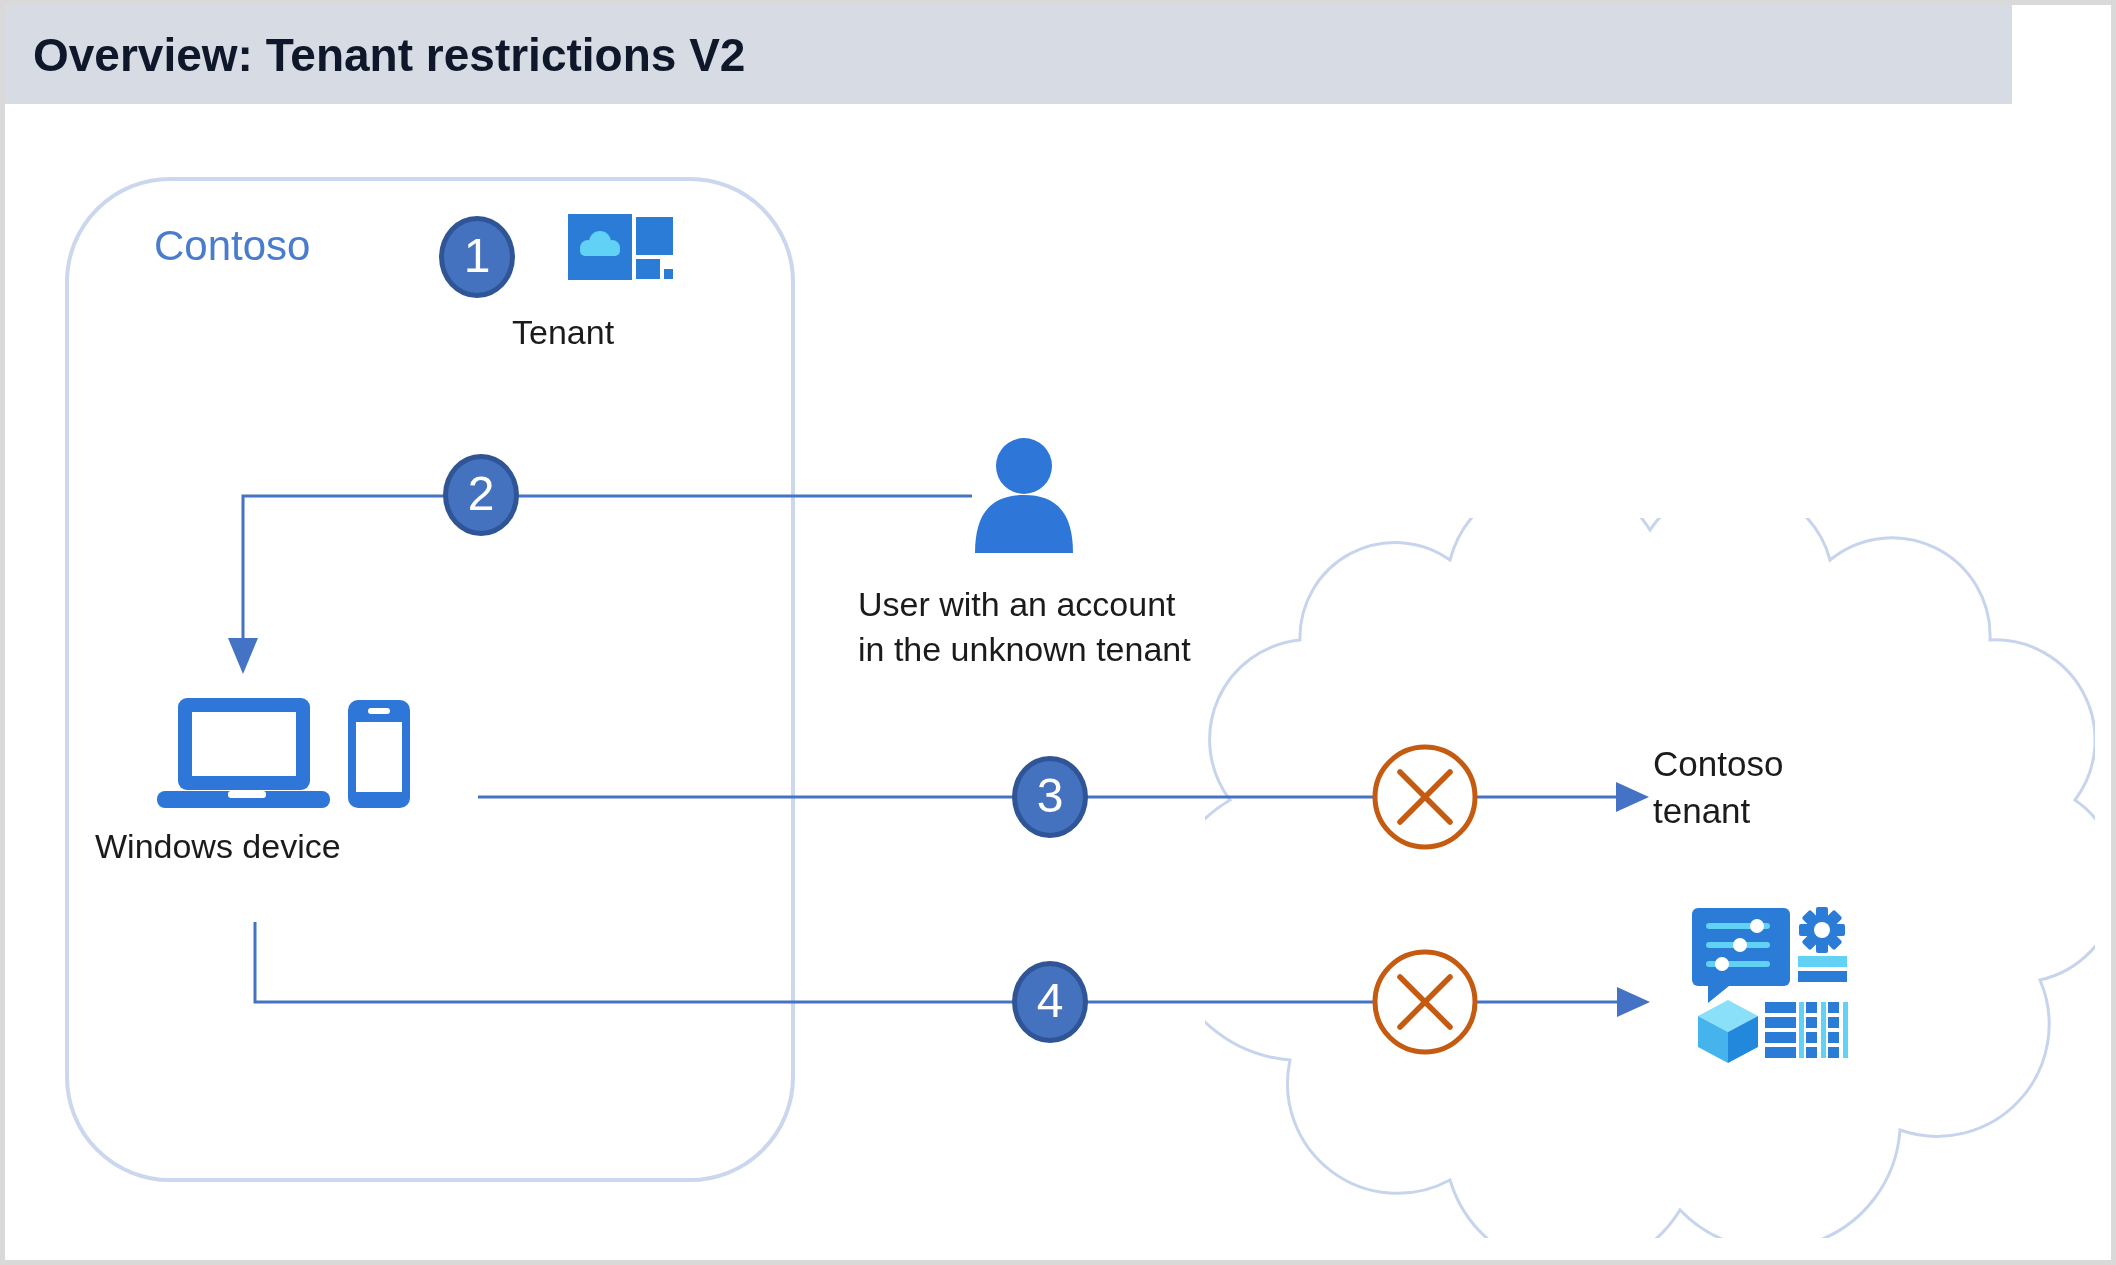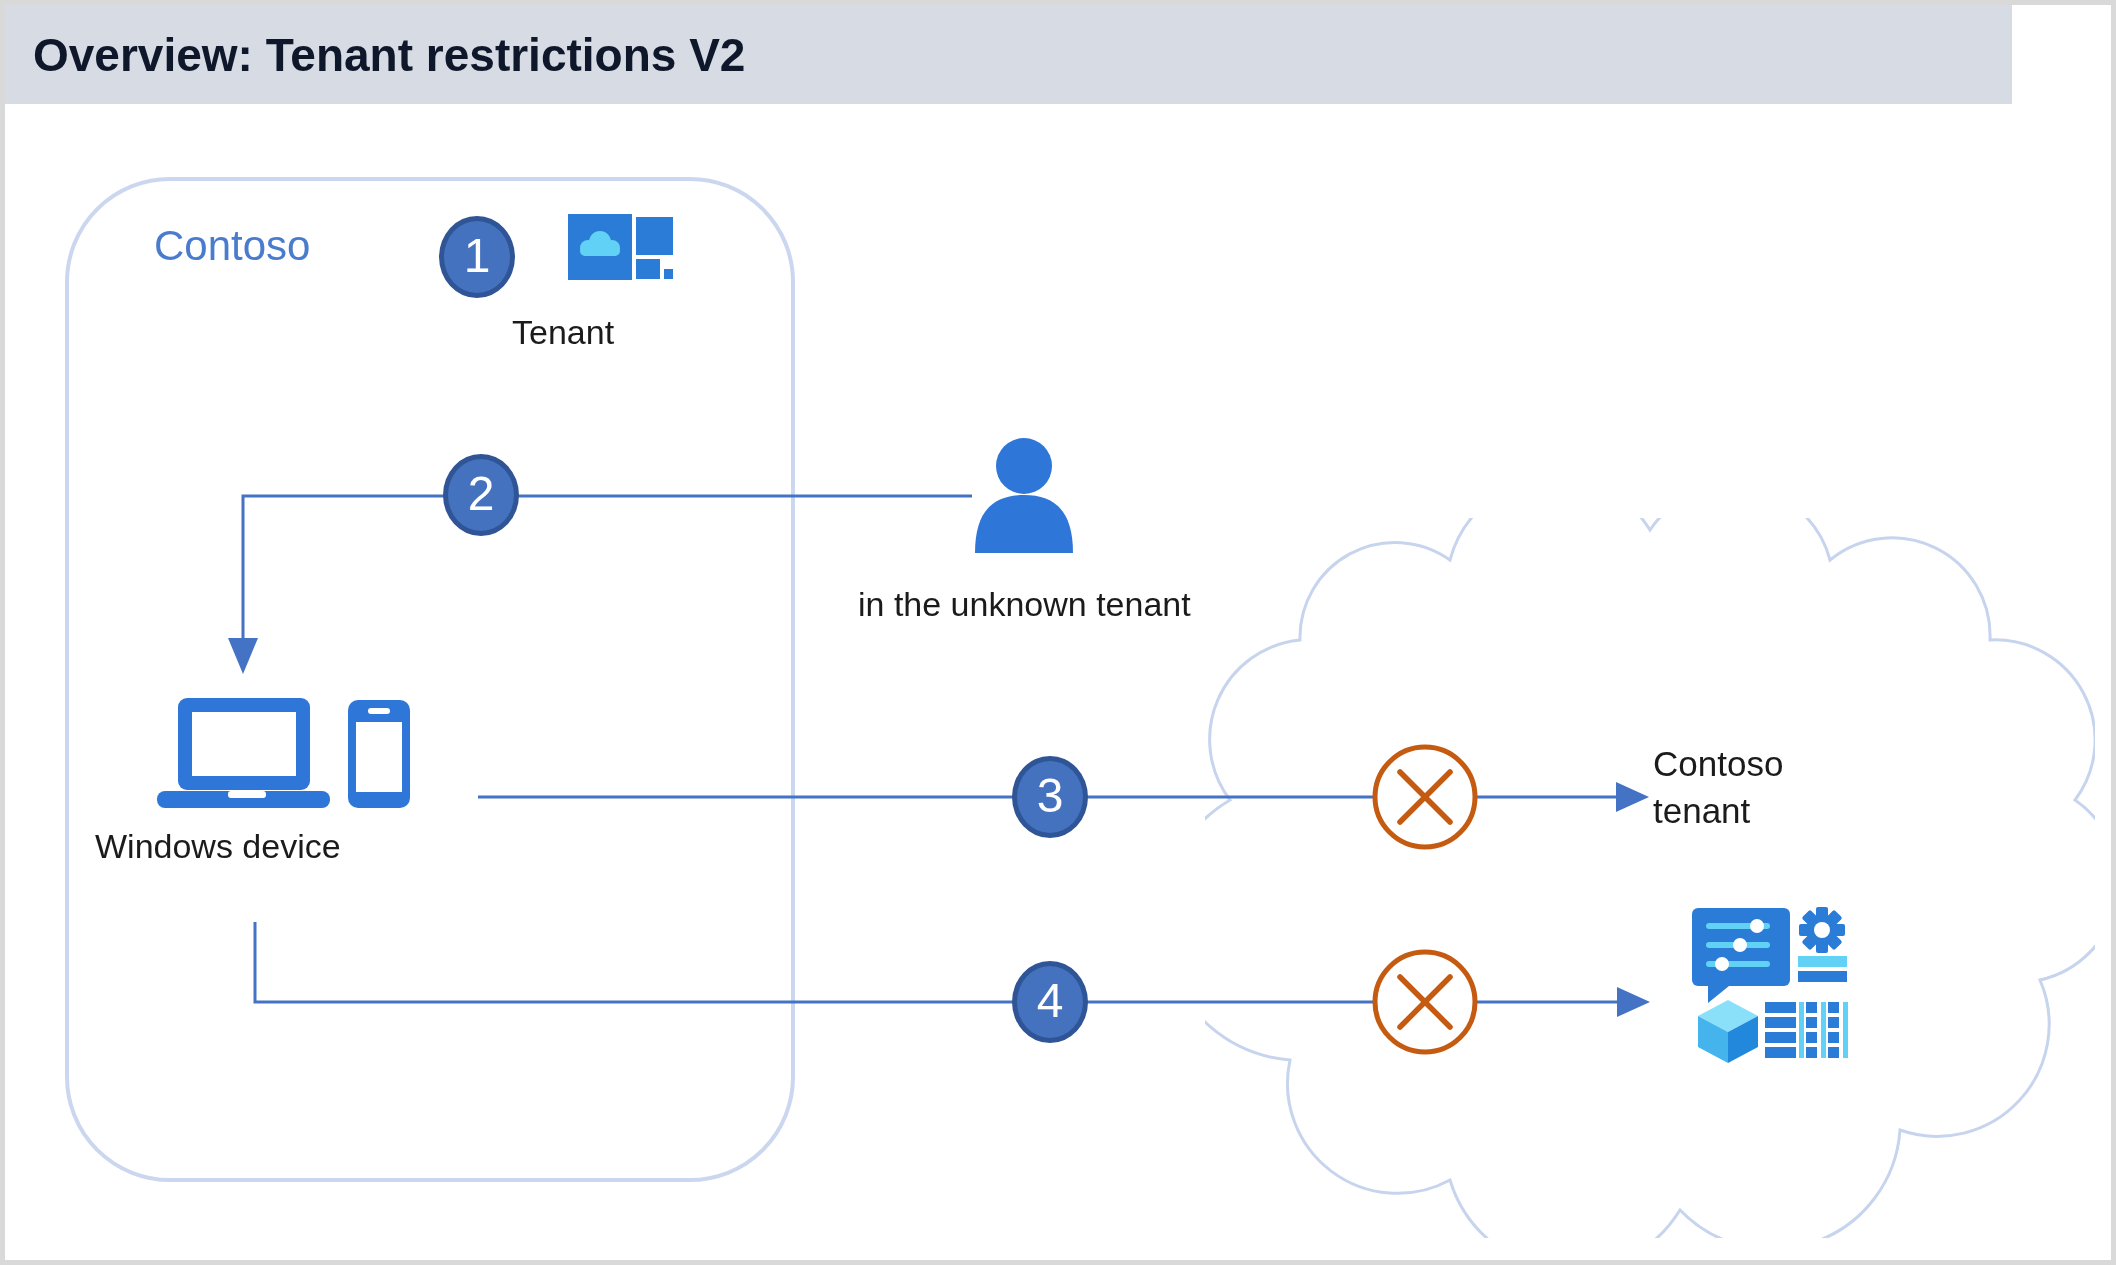--- a/index.html
+++ b/index.html
@@ -112,20 +112,21 @@
     <span>Tenant</span>
   </div>
 
   <svg class="person-svg" width="120" height="126" viewBox="0 0 120 126">
     <g style="fill:var(--device-blue,#2E76D8)">
       <circle cx="64" cy="34" r="28"></circle>
       <path d="M15,121 C15,78 34,63 64,63 C94,63 113,78 113,121 Z"></path>
     </g>
   </svg>
   <div class="lbl user-label">
+    <span>User with an account</span>
     <span>in the unknown tenant</span>
   </div>
 
   <svg class="devices-svg" width="270" height="122" viewBox="0 0 270 122">
     <g>
       <rect x="28" y="8" width="132" height="92" rx="9" style="fill:var(--device-blue,#2E76D8)"></rect>
       <rect x="42" y="22" width="104" height="64" style="fill:#ffffff"></rect>
       <rect x="7" y="101" width="173" height="17" rx="8" style="fill:var(--device-blue,#2E76D8)"></rect>
       <rect x="78" y="101" width="38" height="7" rx="3" style="fill:#ffffff"></rect>
     </g>

